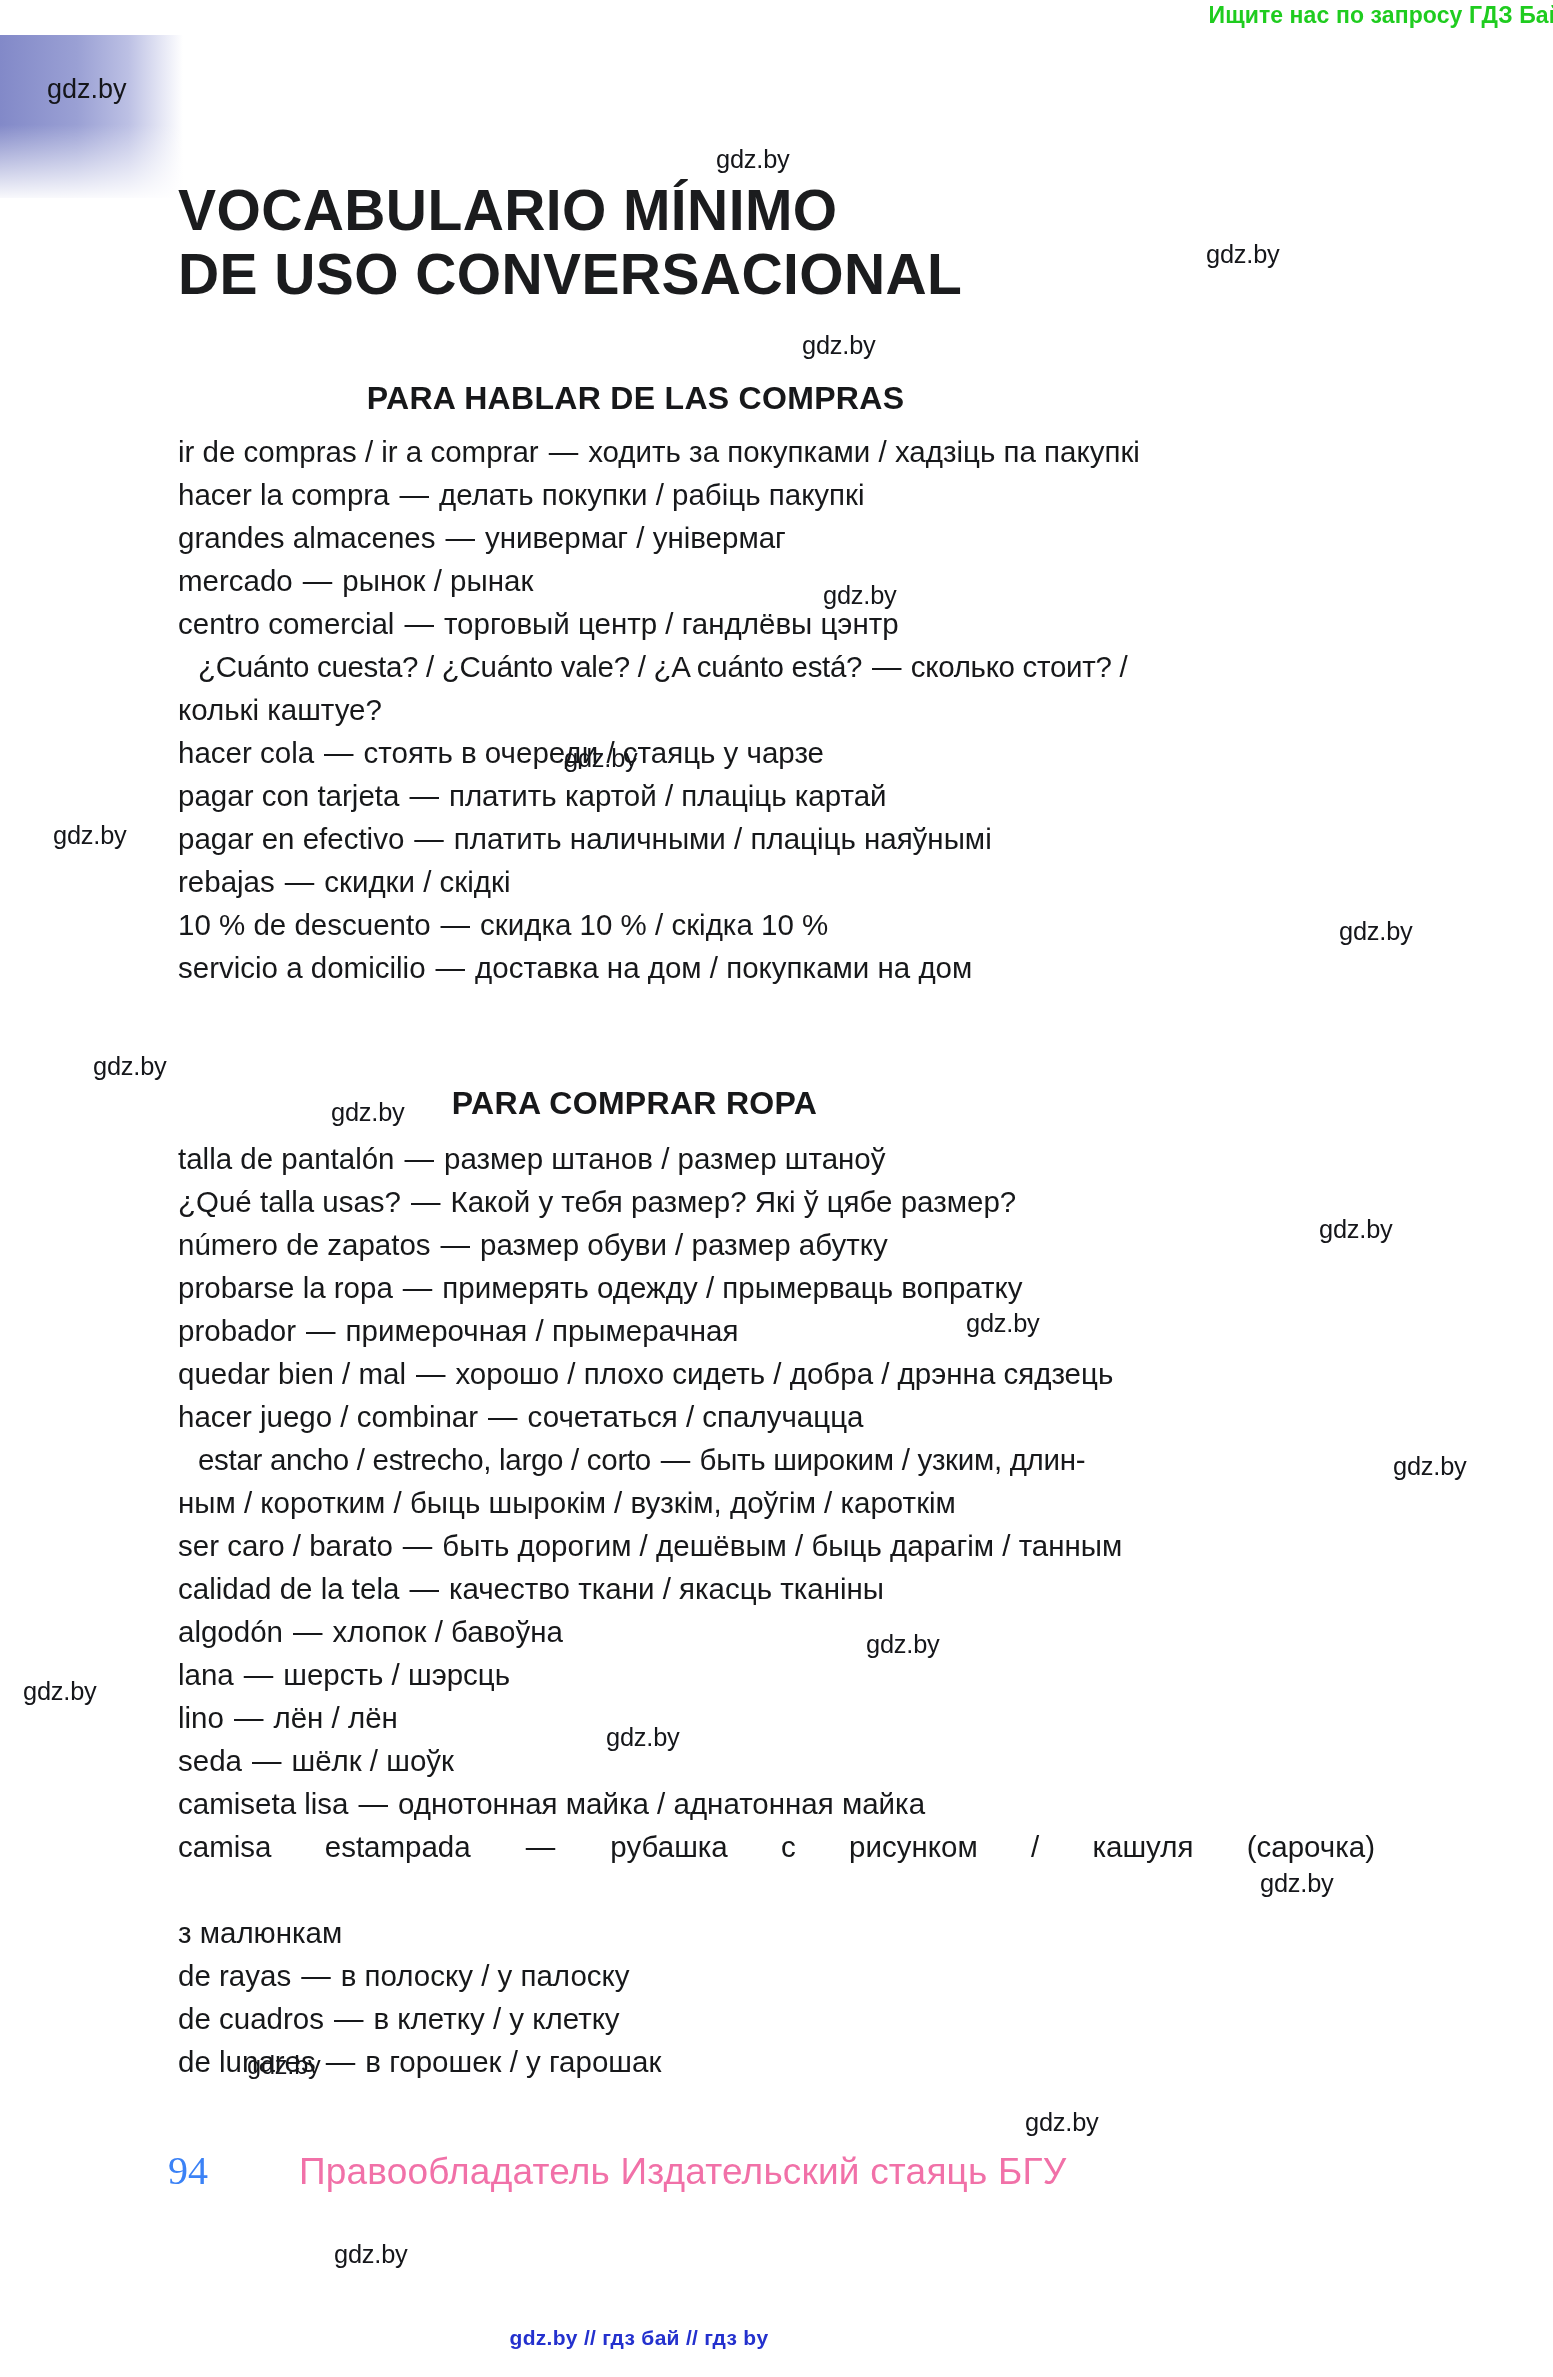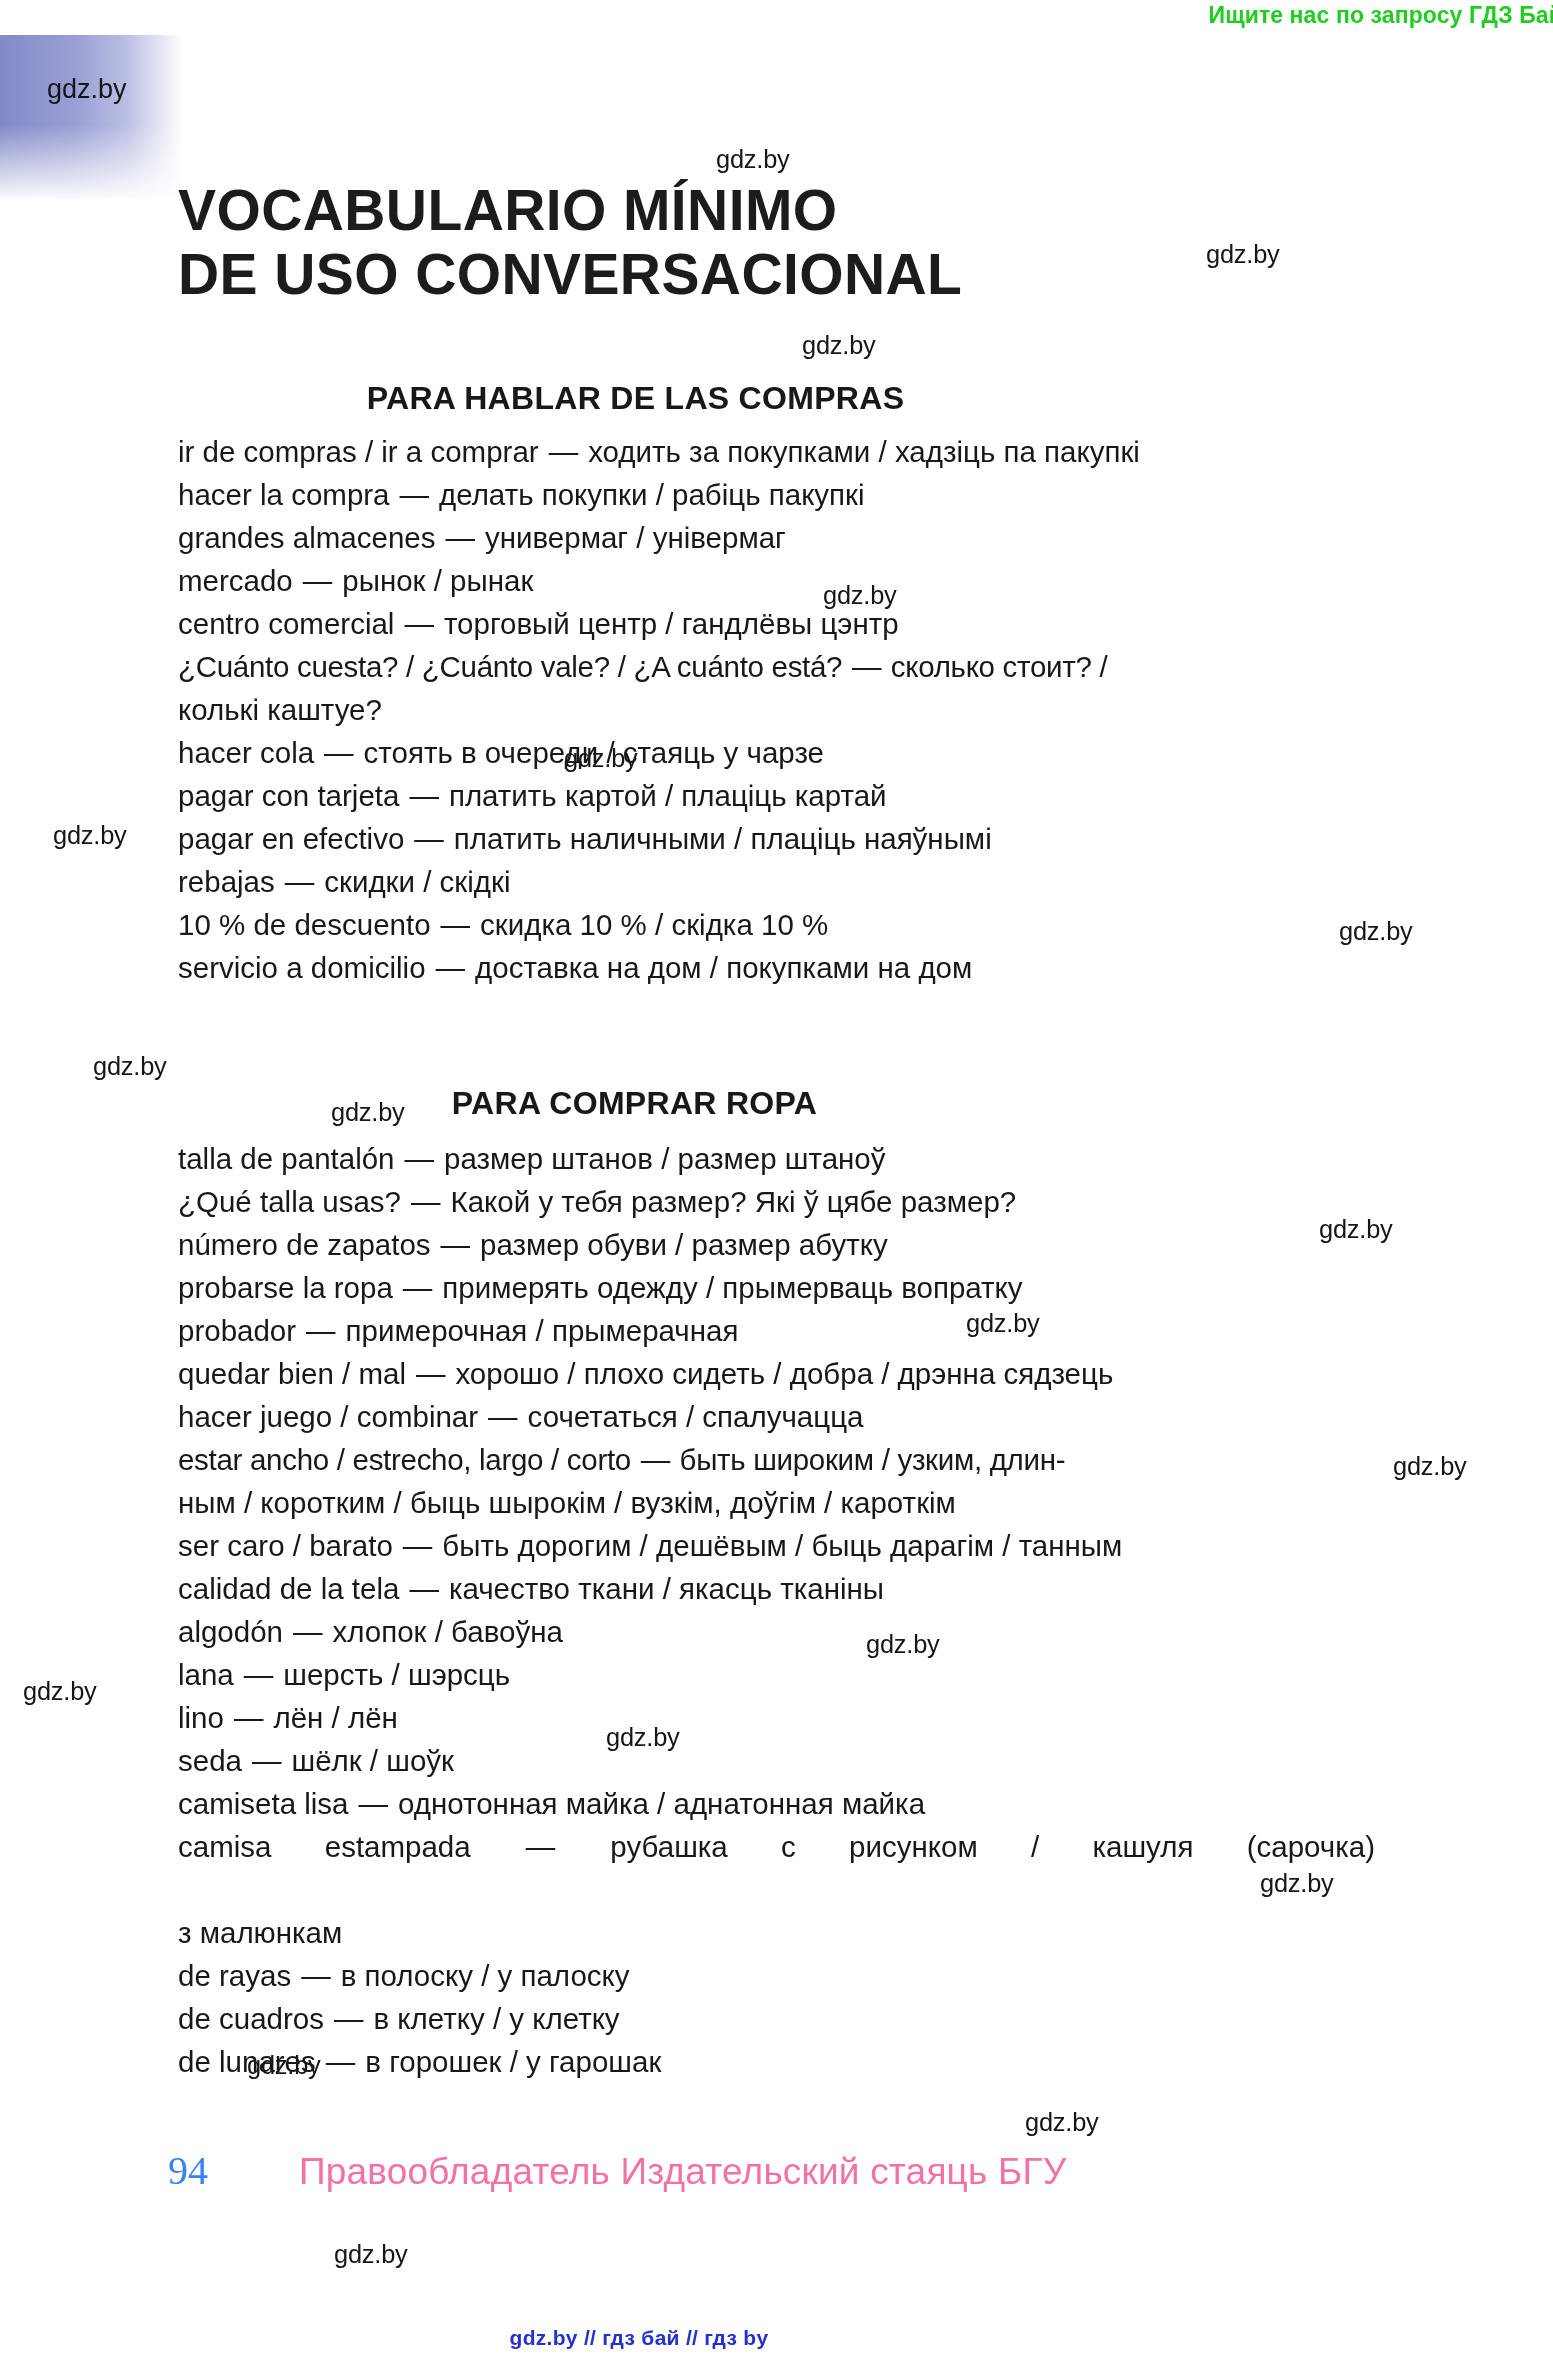--- a/index.html
+++ b/index.html
@@ -114,21 +114,21 @@
     font-weight: 400;
   }
   .entry .dash {
     font-weight: 400;
     padding: 0 1.8px;
   }
   .entry .ru {
     font-weight: 400;
   }
   
-  .entry.tight { letter-spacing: -0.3px; }
+  .entry.tight { letter-spacing: -0.3px; margin-left: 20px; }
   .entry.justified {
     white-space: normal;
     width: 1197px;
     text-align: justify;
   }
   .entry.justified::after {
     content: "";
     display: inline-block;
     width: 100%;
   }

